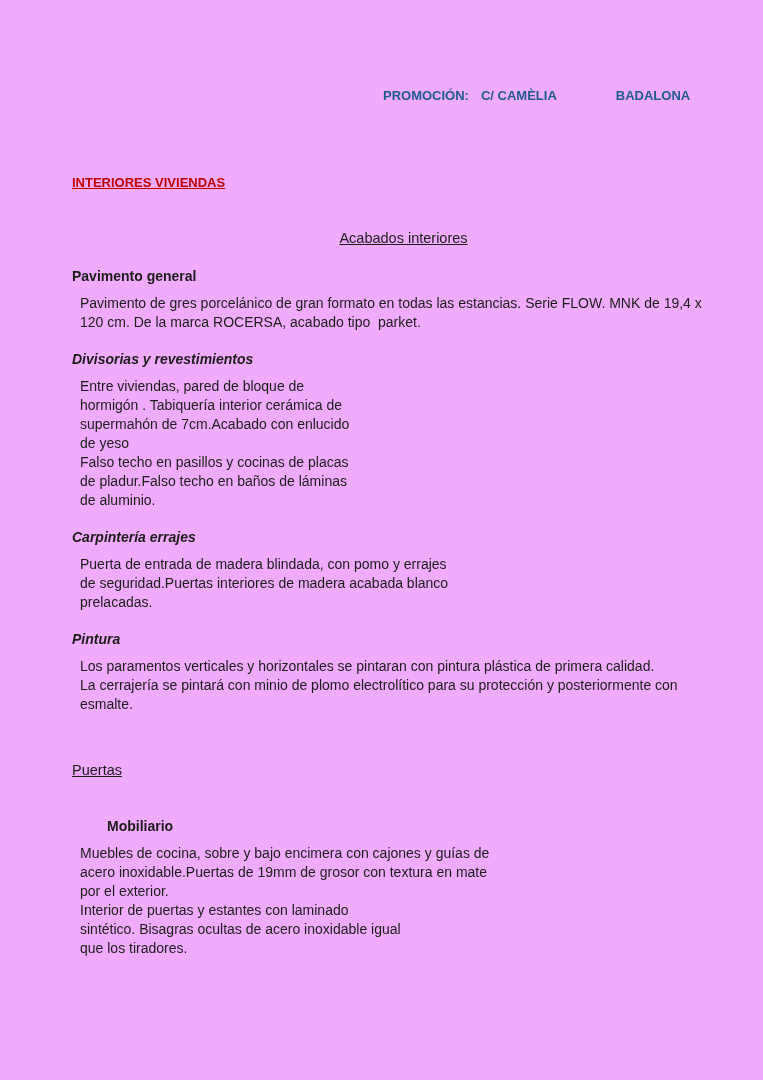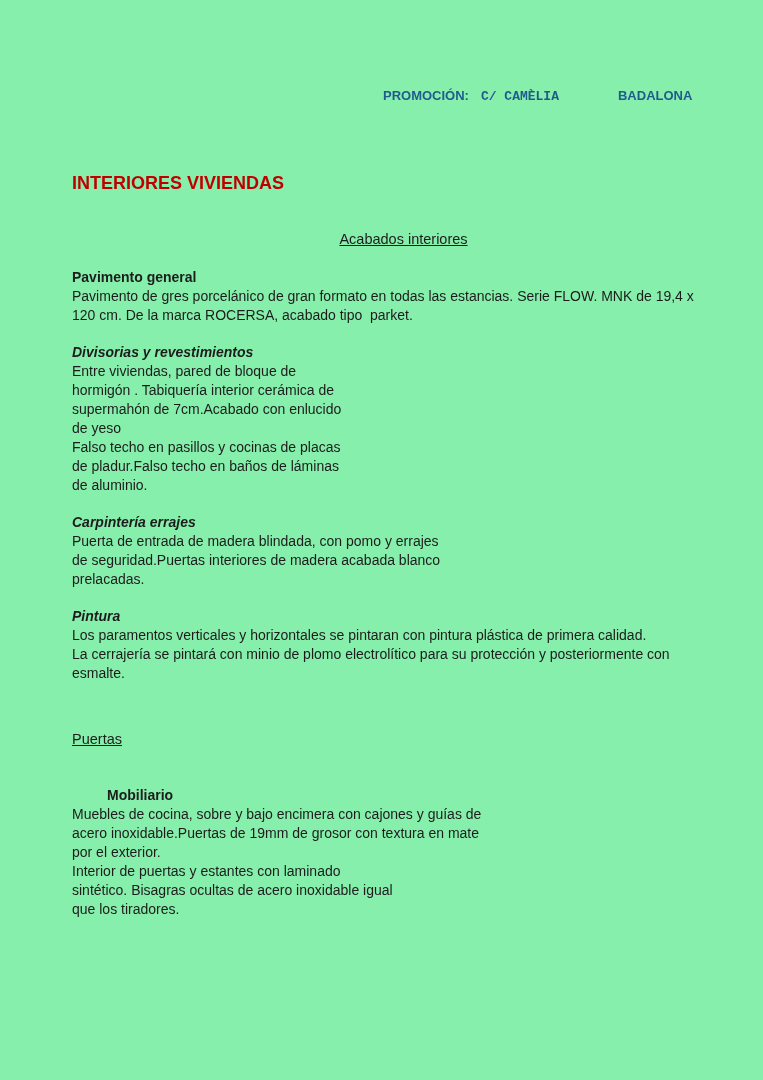--- a/index.html
+++ b/index.html
@@ -5,45 +5,46 @@
   html, body {
     margin: 0;
     padding: 0;
     background: #ffffff;
   }
   .page {
     position: relative;
     width: 763px;
     height: 1080px;
     box-sizing: border-box;
-    background: #86efac;
+    background: #f0abfc;
     padding: 46px 28px 0 72px;
     font-family: "Liberation Sans", sans-serif;
     color: #1c1c1c;
     overflow: hidden;
   }
   .doc-header {
     display: flex;
     align-items: baseline;
     margin-left: 311px;
     font-size: 13px;
     font-weight: bold;
     line-height: 19px;
     color: #1f5c8d;
     white-space: nowrap;
   }
-  .doc-header .promo-value { margin-left: 12px; font-family: Liberation Mono, monospace; }
+  .doc-header .promo-value { margin-left: 12px; }
   .doc-header .city       { margin-left: 59px; margin-top: 40px; }
 
   .doc-title {
     margin-top: 68px;
-    font-size: 18px;
+    font-size: 13px;
     font-weight: bold;
     line-height: 19px;
     color: #c00000;
+    text-decoration: underline;
   }
   .subtitle {
     font-size: 14.5px;
     line-height: 19px;
     text-decoration: underline;
     color: #1c1c1c;
   }
   .subtitle.acabados { margin-top: 37px; text-align: center; }
   .subtitle.cocina   { margin-top: 47px; }
 
@@ -53,21 +54,21 @@
     line-height: 19px;
     margin: 0;
   }
   .sec-heading.mt38 { margin-top: 19px; }
   .sec-heading.mt18 { margin-top: 18px; font-style: italic; }
   .sec-heading.mt37 { margin-top: 37px; margin-left: 35px; }
 
   .sec-body {
     font-size: 14px;
     line-height: 19px;
-    margin: 0;
+    margin: 8px;
     white-space: pre-wrap;
   }
 </style>
 </head>
 <body>
 
 <div class="page">
 
   <div class="doc-header">
     <span class="promo-label">PROMOCIÓN:</span>

